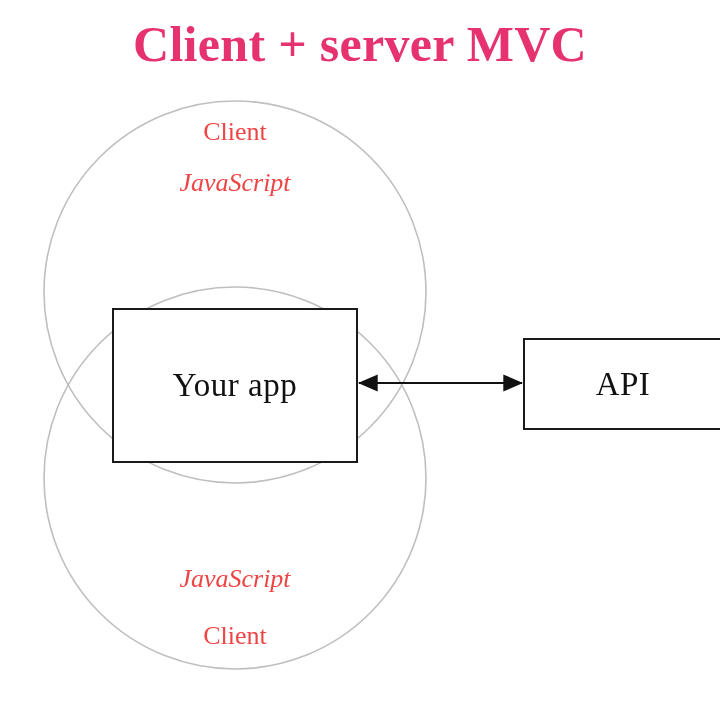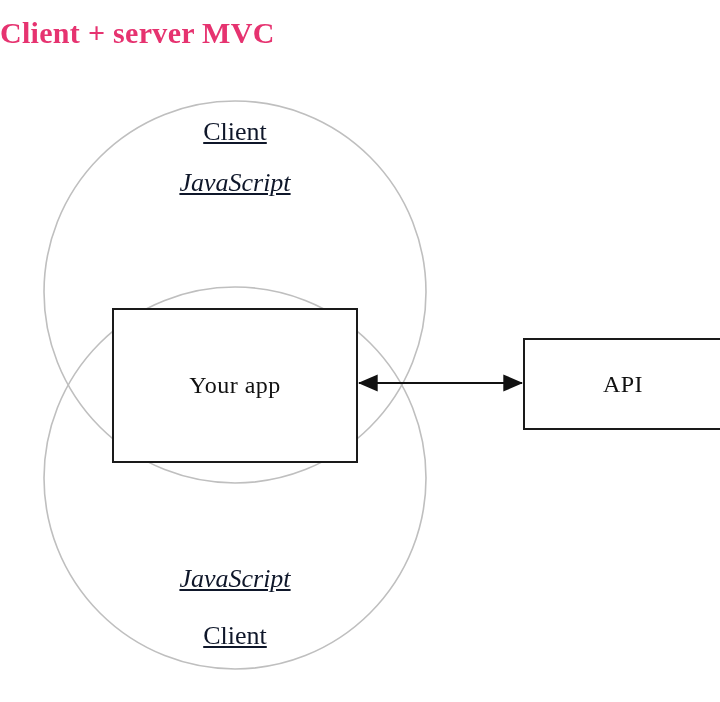--- a/index.html
+++ b/index.html
@@ -22,69 +22,69 @@
     width: 720px;
     height: 702px;
   }
 
   
   .title {
     position: absolute;
     left: 0;
     top: 16px;
     width: 720px;
+    text-align: center;
     font-family: "Liberation Serif", "DejaVu Serif", serif;
-    font-size: 30px;
+    font-size: 50px;
     font-weight: 700;
     letter-spacing: 0.3px;
     color: #e63370;
     line-height: 1.15;
     white-space: nowrap;
   }
 
   
   .venn-layer {
     position: absolute;
     left: 0;
     top: 0;
     width: 720px;
     height: 702px;
   }
 
   
   .circle-label {
     position: absolute;
     text-align: center;
-    color: #0f172a;
+    color: #ef4444;
     font-family: "Liberation Serif", "DejaVu Serif", serif;
     font-size: 26px;
     line-height: 1;
     white-space: nowrap;
-    text-decoration: underline;
   }
   .circle-label.italic { font-style: italic; }
 
   #label-client     { left: 135px; top: 119px; width: 200px; }
   #label-client-js  { left: 135px; top: 170px; width: 200px; }
   #label-server-js  { left: 135px; top: 566px; width: 200px; }
   #label-server     { left: 135px; top: 623px; width: 200px; }
 
   
   .node-box {
     position: absolute;
     background: #ffffff;
     border: 2px solid #1a1a1a;
     box-sizing: border-box;
     display: flex;
     align-items: center;
     justify-content: center;
   }
   .node-box .node-label {
     font-family: "Liberation Serif", "DejaVu Serif", serif;
-    font-size: 24px;
+    font-size: 33px;
     color: #111111;
     letter-spacing: 0.5px;
     white-space: nowrap;
   }
 
   #box-your-app {
     left: 112px;
     top: 308px;
     width: 246px;
     height: 155px;

